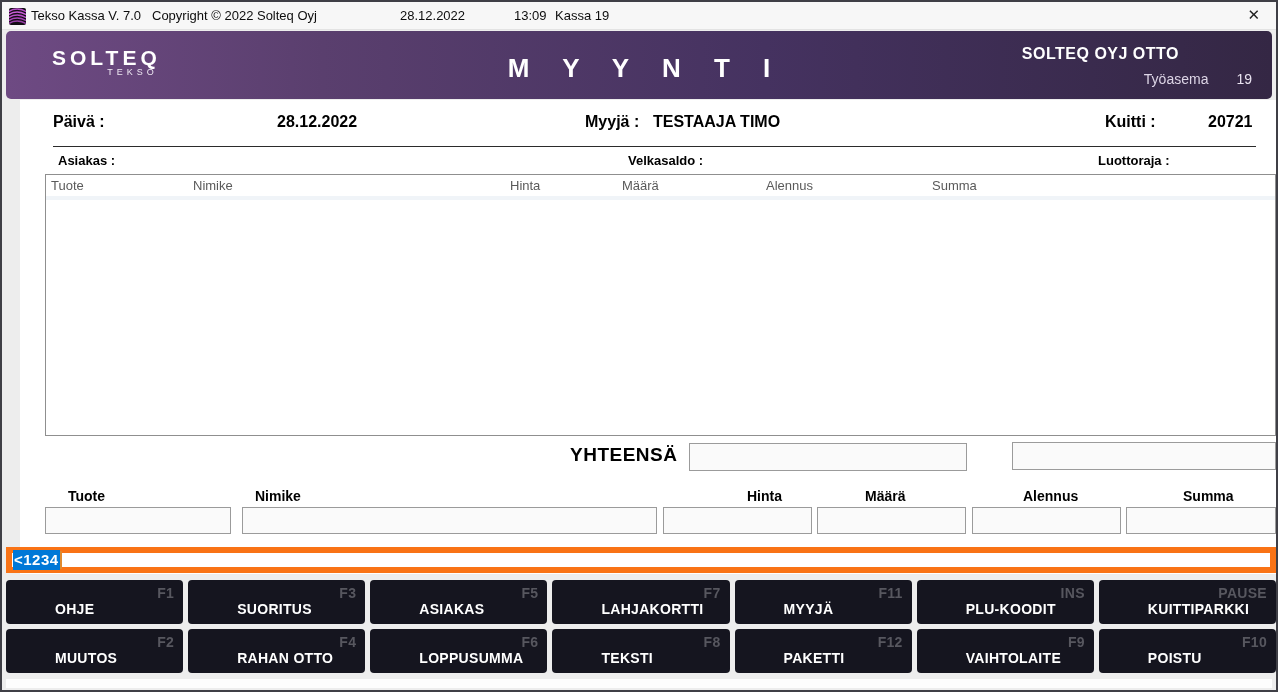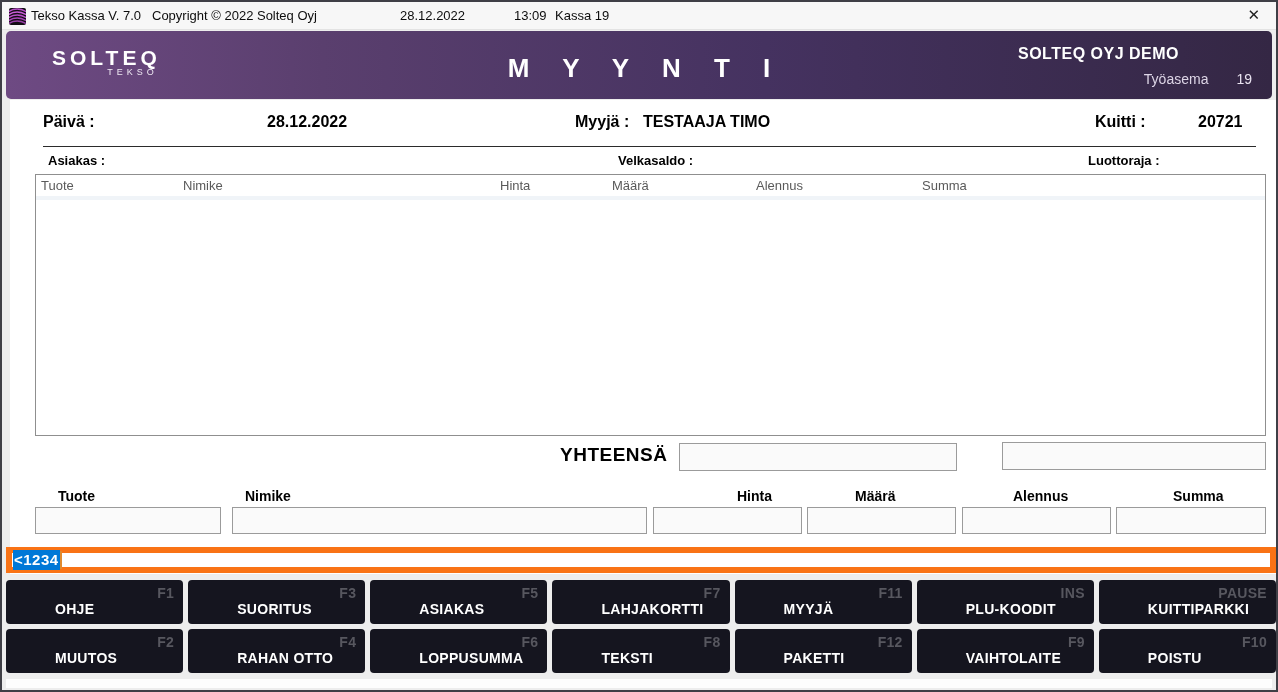--- a/index.html
+++ b/index.html
@@ -32,21 +32,21 @@
   .logo-sub{font-size:9px;letter-spacing:4px;text-align:right;padding-right:3px;color:#efe9f3;}
   .header-title{
     position:absolute;left:50%;top:22px;transform:translateX(-50%);
     font-size:26px;font-weight:700;letter-spacing:13px;padding-left:13px;white-space:nowrap;
   }
   .header-right{position:absolute;right:0;top:15px;text-align:right;line-height:1;}
   .store-name{font-size:16px;font-weight:700;letter-spacing:.5px;padding-right:93px;}
   .workstation{margin-top:10px;font-size:14px;color:#ddd5e6;padding-right:20px;}
   .workstation .num{margin-left:28px;color:#e9e3f0;}
   
-  .content{position:absolute;top:98px;left:8px;right:0;height:474px;background:#fff;}
+  .content{position:absolute;top:98px;left:18px;right:0;height:474px;background:#fff;}
   .lbl{position:absolute;font-weight:700;white-space:nowrap;color:#000;}
   .row1{font-size:16px;top:13px;}
   .row2{font-size:13px;top:53px;}
   .hsep{position:absolute;top:46px;left:33px;right:20px;height:0;border-top:1px solid #2b2b2b;}
   
   .sale-table{
     position:absolute;left:25px;top:74px;width:1231px;height:262px;
     box-sizing:border-box;border:1px solid #8f8f8f;background:#fff;
   }
   .sale-head{position:relative;height:21px;border-bottom:4px solid #f0f4f8;font-size:13px;color:#5a5a5a;}
@@ -116,21 +116,21 @@
     <span class="close" style="top:4px">✕</span>
   </div>
 
   <div class="header">
     <div class="logo">
       <div class="logo-main">SOLTEQ</div>
       <div class="logo-sub">TEKSO</div>
     </div>
     <div class="header-title">M Y Y N T I</div>
     <div class="header-right">
-      <div class="store-name">SOLTEQ OYJ DEMO</div>
+      <div class="store-name">SOLTEQ OYJ OTTO</div>
       <div class="workstation">
         <span>Työasema</span><span class="num">19</span>
       </div>
     </div>
   </div>
 
   <div class="content">
 
     <span class="lbl row1" style="left:33px">Päivä :</span>
     <span class="lbl row1" style="left:257px">28.12.2022</span>

